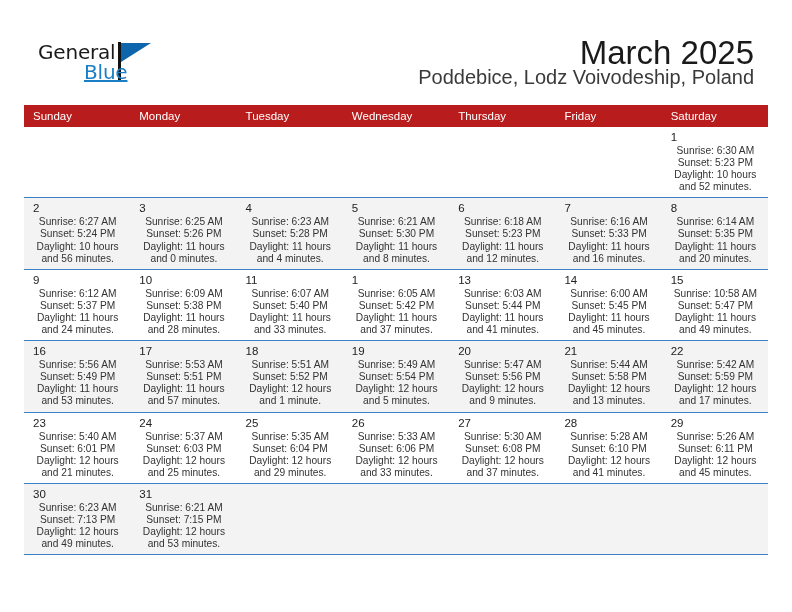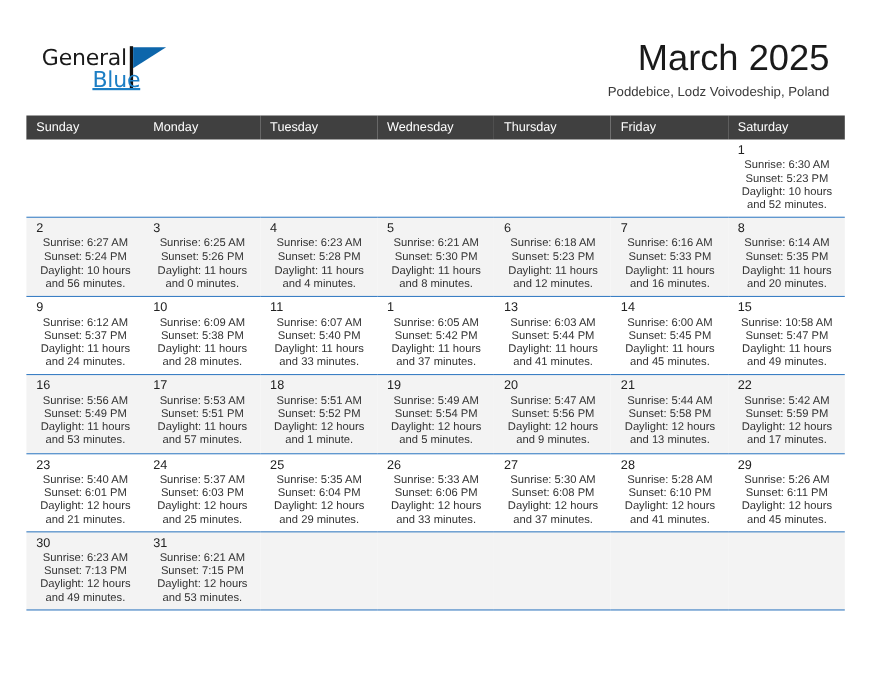--- a/index.html
+++ b/index.html
@@ -79,38 +79,38 @@
     right: 38px;
     top: 34px;
     font-size: 33px;
     color: #1a1a1a;
     text-align: right;
     white-space: nowrap;
   }
   .subtitle {
     position: absolute;
     right: 38px;
-    top: 76px;
-    font-size: 12px;
+    top: 66px;
+    font-size: 20px;
     color: #3a3a3a;
     text-align: left;
     white-space: nowrap;
   }
 
   
   .calendar {
     position: absolute;
     left: 24px;
     top: 105px;
     width: 744px;
     border-collapse: collapse;
     table-layout: fixed;
   }
   .calendar th {
-    background: #404040;
+    background: #b91c1c;
     color: #ffffff;
     font-size: 11.5px;
     font-weight: normal;
     text-align: left;
     padding: 5px 0 5px 9px;
     height: 12px;
     border: none;
   }
   .calendar td {
     vertical-align: top;

